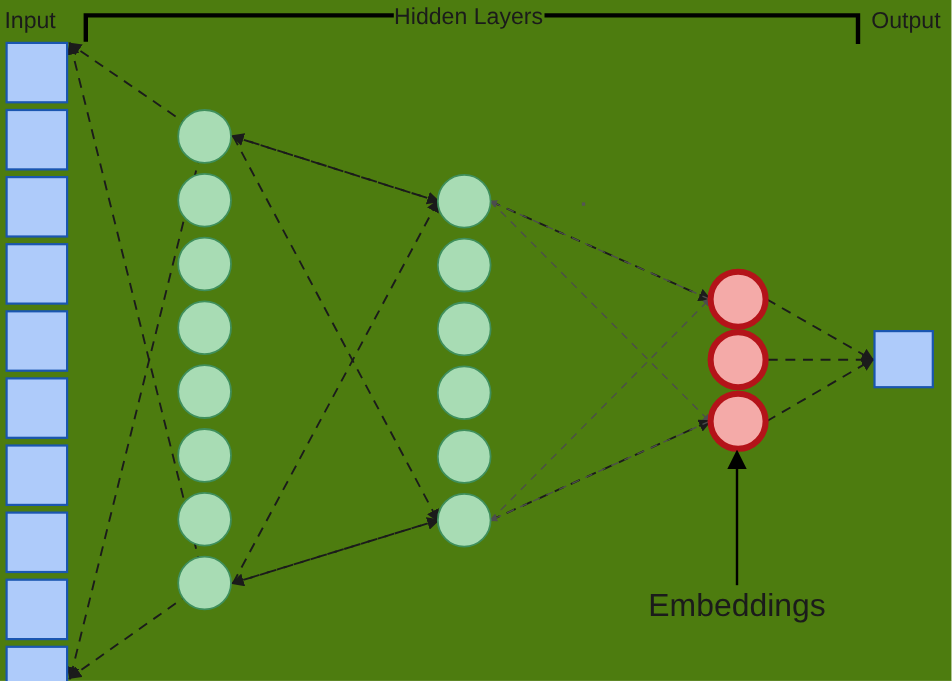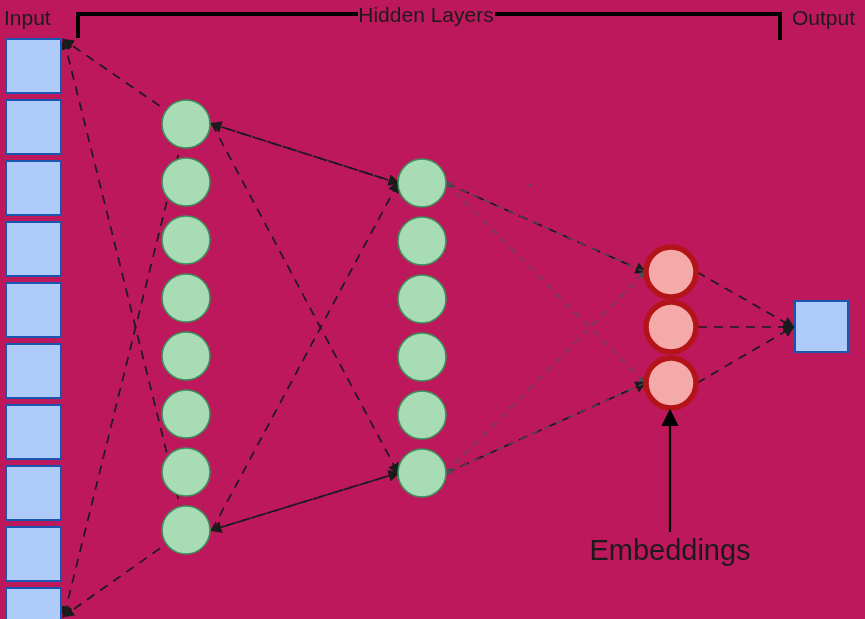--- a/index.html
+++ b/index.html
@@ -7,21 +7,21 @@
     padding: 0;
     background: #ffffff;
   }
   body {
     font-family: "Liberation Sans", sans-serif;
   }
   #diagram-root {
     position: relative;
     width: 865px;
     height: 619px;
-    background: #be185d;
+    background: #4d7c0f;
     overflow: hidden;
   }
   #nn-svg {
     position: absolute;
     left: 0;
     top: 0;
     width: 865px;
     height: 619px;
   }
   .layer-label {

